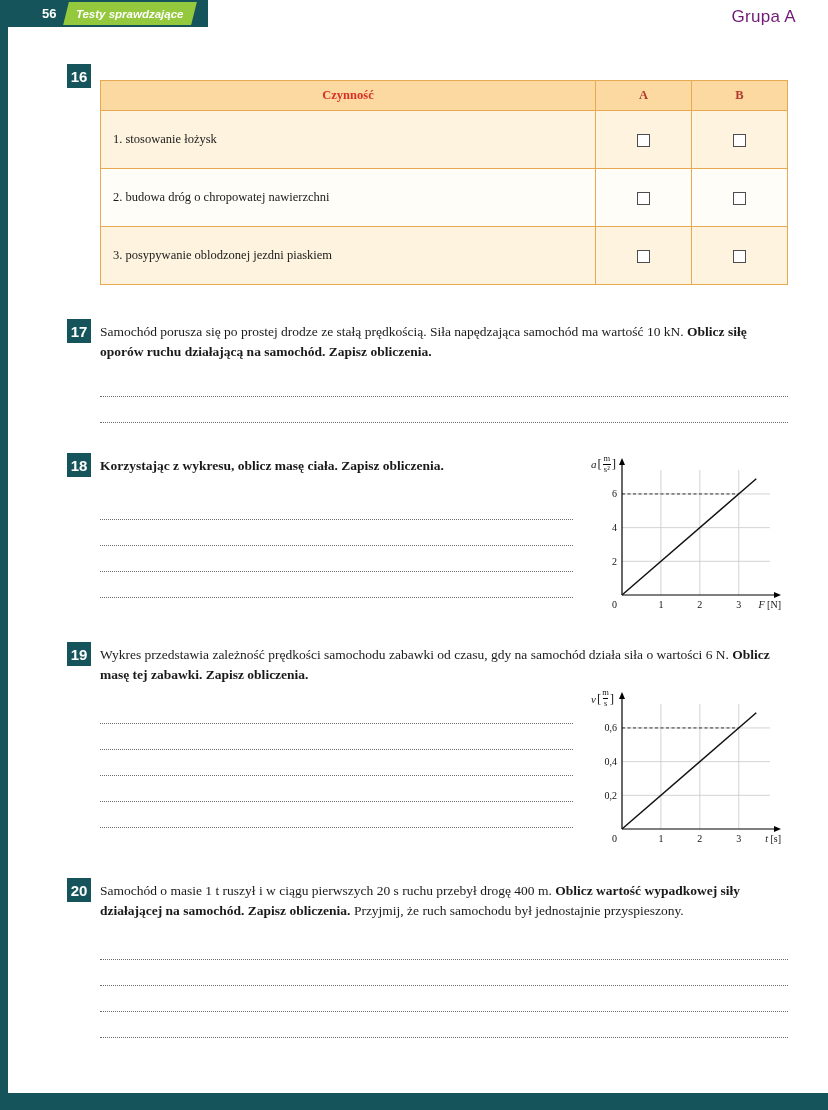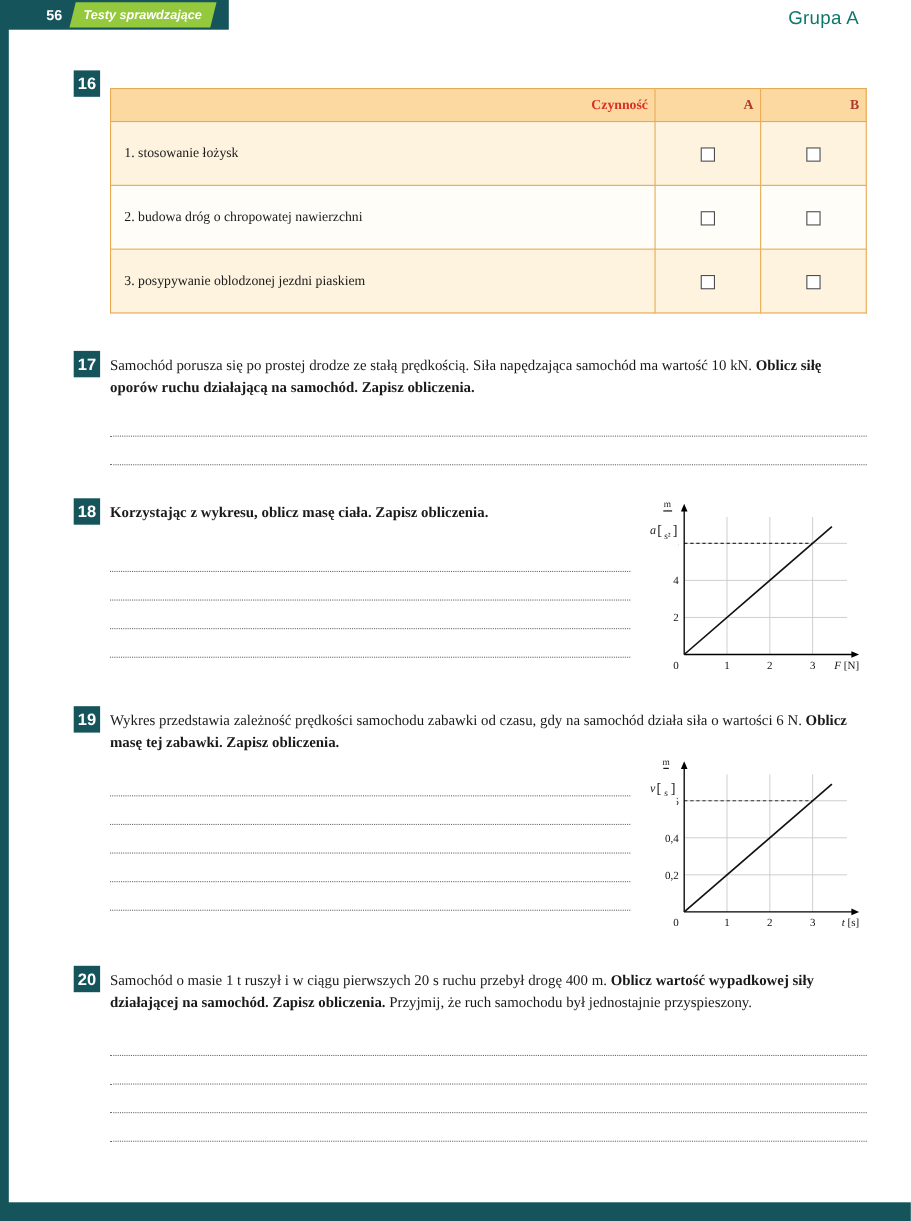--- a/index.html
+++ b/index.html
@@ -21,37 +21,37 @@
   .bottombar{position:absolute;left:0;bottom:0;width:828px;height:17px;background:var(--teal);}
   .topbar{
     position:absolute;left:0;top:0;width:208px;height:27px;background:var(--teal);
     display:flex;align-items:center;padding-left:42px;
     font-family:"Liberation Sans","DejaVu Sans",sans-serif;
   }
   .page-num{color:#fff;font-weight:bold;font-size:13px;margin-right:10px;}
   .badge{background:var(--badge-green);padding:2px 10px 3px 10px;transform:skewX(-14deg);}
   .badge-text{display:inline-block;transform:skewX(14deg);color:#fff;font-style:italic;font-weight:bold;font-size:11.5px;}
   .group-label{
-    position:absolute;top:7px;right:47px;color:#0f766e;font-size:17px;
+    position:absolute;top:7px;right:32px;color:#701a75;font-size:17px;
     font-family:"Liberation Sans","DejaVu Sans",sans-serif;letter-spacing:.3px;
   }
   .content{position:absolute;left:67px;top:64px;width:718px;}
   .question{display:flex;gap:9px;}
   .qnum{
     flex:0 0 24px;width:24px;height:24px;background:var(--teal);color:#fff;
     font-family:"Liberation Sans","DejaVu Sans",sans-serif;font-weight:bold;font-size:15px;
     display:flex;align-items:center;justify-content:center;
   }
   .qbody{flex:1;padding-top:3px;min-width:0;}
   .qtext{font-size:13.5px;line-height:1.45;}
   .qtext b{font-weight:bold;}
   
   .q16-table{border-collapse:collapse;width:688px;margin-top:13px;font-size:12.5px;}
   .q16-table th,.q16-table td{border:1px solid var(--table-border);}
-  .q16-table thead th{background:var(--table-header-bg);padding:7px 6px;text-align:right;font-weight:bold;}
+  .q16-table thead th{background:var(--table-header-bg);padding:7px 6px;text-align:center;font-weight:bold;}
   .q16-table thead th.col-czynnosc{color:var(--header-red);}
   .q16-table thead th.col-ab{color:var(--ab-red);width:96px;}
   .q16-table tbody td.label-cell{padding:21px 12px;}
   .q16-table tbody tr:nth-child(odd) td{background:var(--table-row-bg);}
   .q16-table tbody tr:nth-child(even) td{background:#fffdf8;}
   .q16-table td.check-cell{text-align:center;}
   .checkbox{display:inline-block;width:13px;height:13px;border:1.6px solid #4d4d4f;background:#fff;vertical-align:middle;}
   
   .answer-lines{width:100%;}
   .answer-line{height:26px;border-bottom:1.5px dotted #6b6b6b;}
@@ -68,21 +68,21 @@
   .q19 .lines-col .answer-lines{margin-top:8px;}
   .chart-col{flex:0 0 196px;width:196px;position:relative;}
   .chart-col svg{display:block;}
   .ylabel{
     position:absolute;top:-2px;left:2px;display:flex;align-items:center;gap:1px;
     font-size:11px;background:#fff;padding-right:1px;
   }
   .yvar{font-style:italic;}
   .bracket{font-size:13px;}
   .frac{display:inline-flex;flex-direction:column;align-items:center;font-size:8.5px;line-height:1.15;}
-  .frac .den{border-top:0.9px solid #000;padding:18px 1px;}
+  .frac .den{border-top:0.9px solid #000;padding:0 1px;}
 </style>
 </head>
 <body>
 
 <div class="left-strip"></div>
 
 <header class="topbar">
   <span class="page-num">56</span>
   <span class="badge"><span class="badge-text">Testy sprawdzające</span></span>
 </header>

